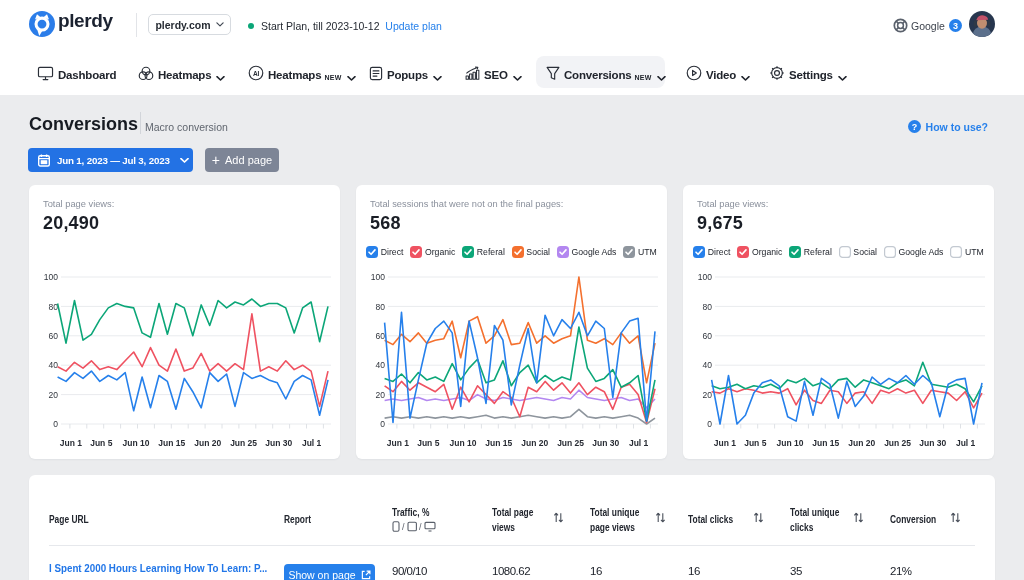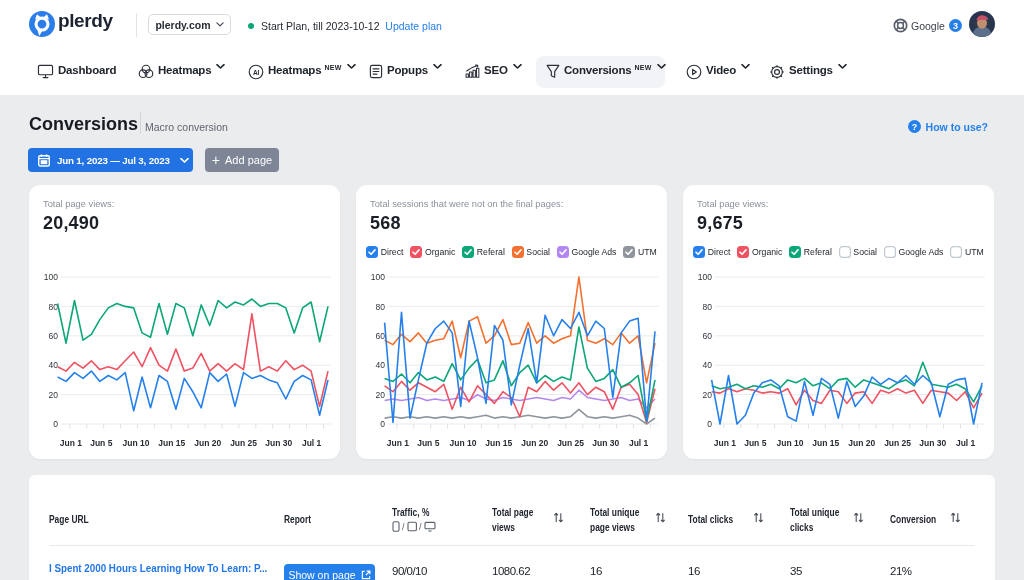--- a/index.html
+++ b/index.html
@@ -1,24 +1,24 @@
 <!DOCTYPE html>
 <html><head><meta charset="utf-8"><style>
 *{margin:0;padding:0;box-sizing:border-box}
 html,body{width:1024px;height:580px}
 body{font-family:"Liberation Sans",sans-serif;background:#fff;position:relative;overflow:hidden}
 .abs{position:absolute}
 svg{flex-shrink:0}
-.nav-item{position:absolute;display:flex;align-items:flex-start;font-size:11.5px;font-weight:bold;letter-spacing:-.2px;color:#20242c;white-space:nowrap}
+.nav-item{position:absolute;display:flex;align-items:flex-end;font-size:11.5px;font-weight:bold;letter-spacing:-.2px;color:#20242c;white-space:nowrap}
 .nav-item svg{margin-right:4px}
 .chev{margin-left:5px}
 .leg{display:flex;align-items:center;justify-content:center;position:absolute;left:0;right:0;top:58px;height:17px;white-space:nowrap}
 .leg .it{display:flex;align-items:center;margin:0 3.5px;font-size:8.7px;color:#23272f}
 .leg .it svg{margin-right:2.5px}
-.card{position:absolute;top:185px;width:311px;height:274px;background:#fff;border-radius:11px;box-shadow:0 1px 2px rgba(20,30,50,.05)}
+.card{position:absolute;top:185px;width:311px;height:274px;background:#fff;border-radius:6px;box-shadow:0 1px 2px rgba(20,30,50,.05)}
 .card .lab{position:absolute;left:14px;top:14px;font-size:9.3px;color:#8a909c}
 .card .num{position:absolute;left:14px;top:28px;font-size:18px;font-weight:bold;color:#1a1e26;letter-spacing:.2px}
 .th{position:absolute;font-size:10.5px;font-weight:bold;color:#22262e;line-height:14.5px;transform:scaleX(.8);transform-origin:0 0;white-space:nowrap}
 .td{position:absolute;font-size:11.5px;letter-spacing:-.5px;color:#20242c;top:565px}
 </style></head><body>
 <svg class="abs" style="left:29px;top:11px" width="26" height="26" viewBox="0 0 27 27">
 <circle cx="13.5" cy="13.5" r="13.5" fill="#2b7de9"></circle>
 <path d="M6.2 8.8 L8.3 3.4 L12 6.6 Z" fill="#fff"></path>
 <path d="M20.8 8.8 L18.7 3.4 L15 6.6 Z" fill="#fff"></path>
 <circle cx="13.5" cy="13.6" r="6.2" fill="none" stroke="#fff" stroke-width="3.2"></circle>

